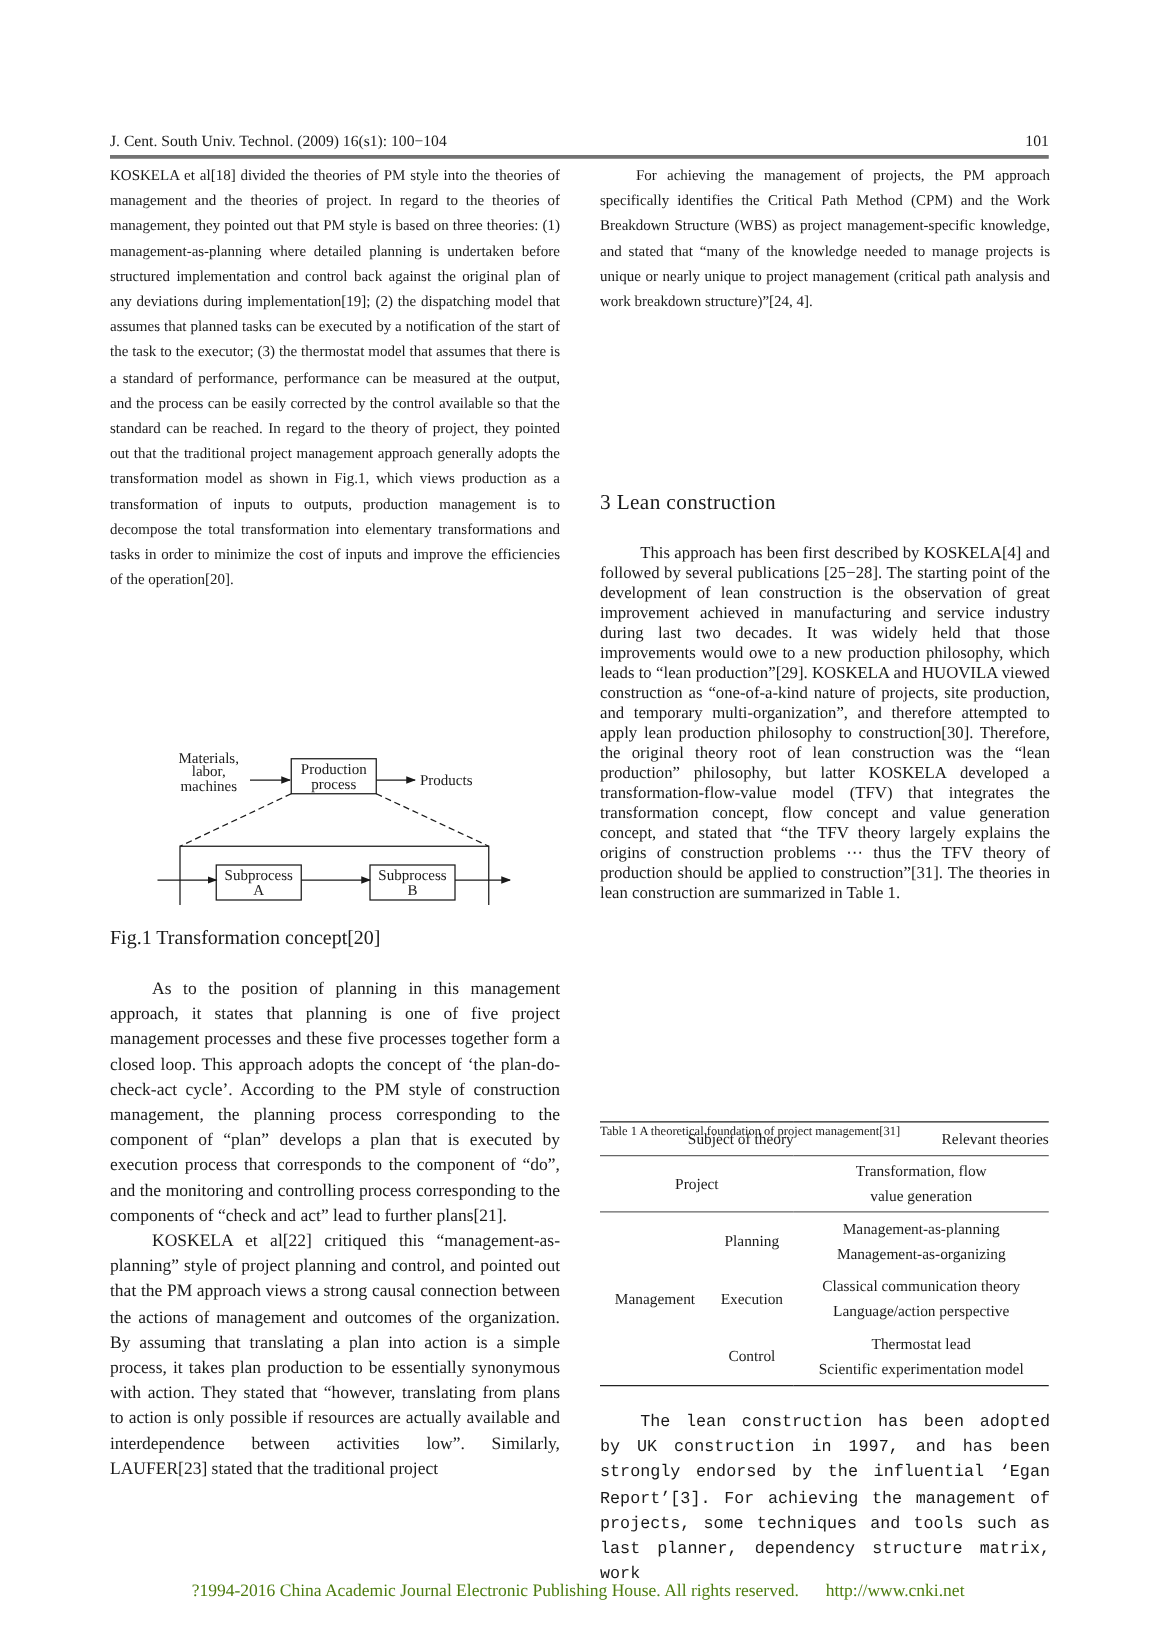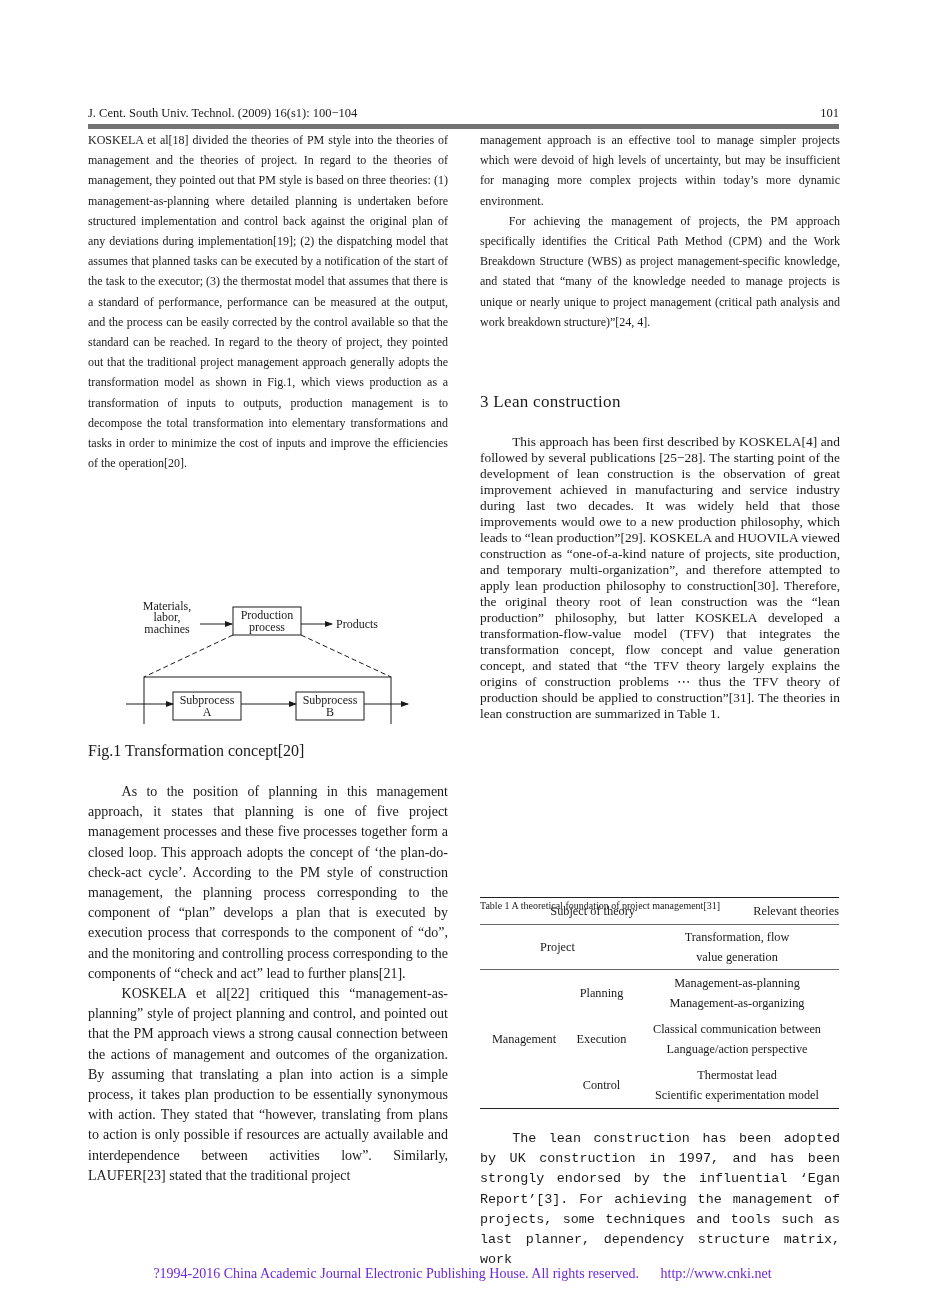--- a/index.html
+++ b/index.html
@@ -1,19 +1,19 @@
 <!DOCTYPE html>
 <html><head>
 <meta charset="utf-8">
 <style>
   html, body { margin: 0; padding: 0; background: #ffffff; }
   body { width: 925px; height: 1309px; position: relative; overflow: hidden;
          font-family: "Liberation Serif", "DejaVu Serif", serif; color: #1a1a1a; }
   .header { position: absolute; left: 88px; top: 104px; width: 751px; height: 20px;
-            border-bottom: 5px solid #737373; font-size: 12.5px; }
+            border-bottom: 3px solid #737373; font-size: 12.5px; }
   .header .journal { position: absolute; left: 0; top: 2px; }
   .header .pageno { position: absolute; right: 0; top: 2px; }
   .col { position: absolute; top: 130px; width: 360px; font-size: 12px; line-height: 20.2px; }
   .col.left { left: 88px; }
   .col.right { left: 480px; }
   .col p { margin: 0; text-align: justify; text-align-last: left; }
   .col p.indent { text-indent: 2.4em; }
   .figure { position: absolute; left: 88px; top: 594px; width: 360px; height: 130px; }
   .figure svg { width: 360px; height: 130px; }
   .figure svg text { font-family: "Liberation Serif", serif; font-size: 12px; fill: #1a1a1a; }
@@ -29,21 +29,21 @@
   .tbl { position: absolute; left: 480px; top: 897px; width: 359px; border-collapse: collapse;
          font-size: 12.3px; border-top: 1.5px solid #222; border-bottom: 1.5px solid #222; }
   .tbl td, .tbl th { font-weight: normal; text-align: center; padding: 0; line-height: 20px; }
   .tbl thead th { border-bottom: 1px solid #666; height: 26px; text-align: right; }
   .tbl tr.proj td { border-bottom: 1px solid #666; height: 44px; }
   .tbl tr.mgmt td { height: 46px; }
   .para-uk { position: absolute; left: 480px; top: 1129px; width: 360px; font-size: 13.4px; line-height: 20.2px; }
   .para-uk p { margin: 0; text-align: justify; text-align-last: justify; font-family: Liberation Mono, monospace; }
   .para-uk p.indent { text-indent: 2.4em; }
   .footer { position: absolute; left: 0; width: 925px; top: 1266px; text-align: center;
-            font-size: 14px; color: #6d28d9; }
+            font-size: 14px; color: #4d7c0f; }
   .footer .url { margin-left: 18px; }
 </style>
 </head>
 <body>
 
 <div class="header">
   <span class="journal">J. Cent. South Univ. Technol. (2009) 16(s1): 100−104</span>
   <span class="pageno">101</span>
 </div>
 
@@ -86,21 +86,20 @@
   </svg>
 </div>
 <div class="figcap">Fig.1 Transformation concept[20]</div>
 
 <div class="para-as">
   <p class="indent">As to the position of planning in this management approach, it states that planning is one of five project management processes and these five processes together form a closed loop. This approach adopts the concept of ‘the plan-do-check-act cycle’. According to the PM style of construction management, the planning process corresponding to the component of “plan” develops a plan that is executed by execution process that corresponds to the component of “do”, and the monitoring and controlling process corresponding to the components of “check and act” lead to further plans[21].</p>
   <p class="indent">KOSKELA et al[22] critiqued this “management-as-planning” style of project planning and control, and pointed out that the PM approach views a strong causal connection between the actions of management and outcomes of the organization. By assuming that translating a plan into action is a simple process, it takes plan production to be essentially synonymous with action. They stated that “however, translating from plans to action is only possible if resources are actually available and interdependence between activities low”. Similarly, LAUFER[23] stated that the traditional project</p>
 </div>
 
 <div class="col right">
-  <p>management approach is an effective tool to manage simpler projects which were devoid of high levels of uncertainty, but may be insufficient for managing more complex projects within today’s more dynamic environment.</p>
   <p class="indent">For achieving the management of projects, the PM approach specifically identifies the Critical Path Method (CPM) and the Work Breakdown Structure (WBS) as project management-specific knowledge, and stated that “many of the knowledge needed to manage projects is unique or nearly unique to project management (critical path analysis and work breakdown structure)”[24, 4].</p>
 </div>
 
 <div class="section-title">3 Lean construction</div>
 
 <div class="para-lean">
   <p class="indent">This approach has been first described by KOSKELA[4] and followed by several publications [25−28]. The starting point of the development of lean construction is the observation of great improvement achieved in manufacturing and service industry during last two decades. It was widely held that those improvements would owe to a new production philosophy, which leads to “lean production”[29]. KOSKELA and HUOVILA viewed construction as “one-of-a-kind nature of projects, site production, and temporary multi-organization”, and therefore attempted to apply lean production philosophy to construction[30]. Therefore, the original theory root of lean construction was the “lean production” philosophy, but latter KOSKELA developed a transformation-flow-value model (TFV) that integrates the transformation concept, flow concept and value generation concept, and stated that “the TFV theory largely explains the origins of construction problems ⋯ thus the TFV theory of production should be applied to construction”[31]. The theories in lean construction are summarized in Table 1.</p>
 </div>
 
 <div class="tcap">Table 1 A theoretical foundation of project management[31]</div>
@@ -123,21 +122,21 @@
       <td rowspan="3" style="width:88px">Management</td>
       <td style="width:67px">Planning</td>
       <td>
         <div>Management-as-planning</div>
         <div>Management-as-organizing</div>
       </td>
     </tr>
     <tr class="mgmt">
       <td>Execution</td>
       <td>
-        <div>Classical communication between</div>
+        <div>Classical communication theory</div>
         <div>Language/action perspective</div>
       </td>
     </tr>
     <tr class="mgmt">
       <td>Control</td>
       <td>
         <div>Thermostat lead</div>
         <div>Scientific experimentation model</div>
       </td>
     </tr>

